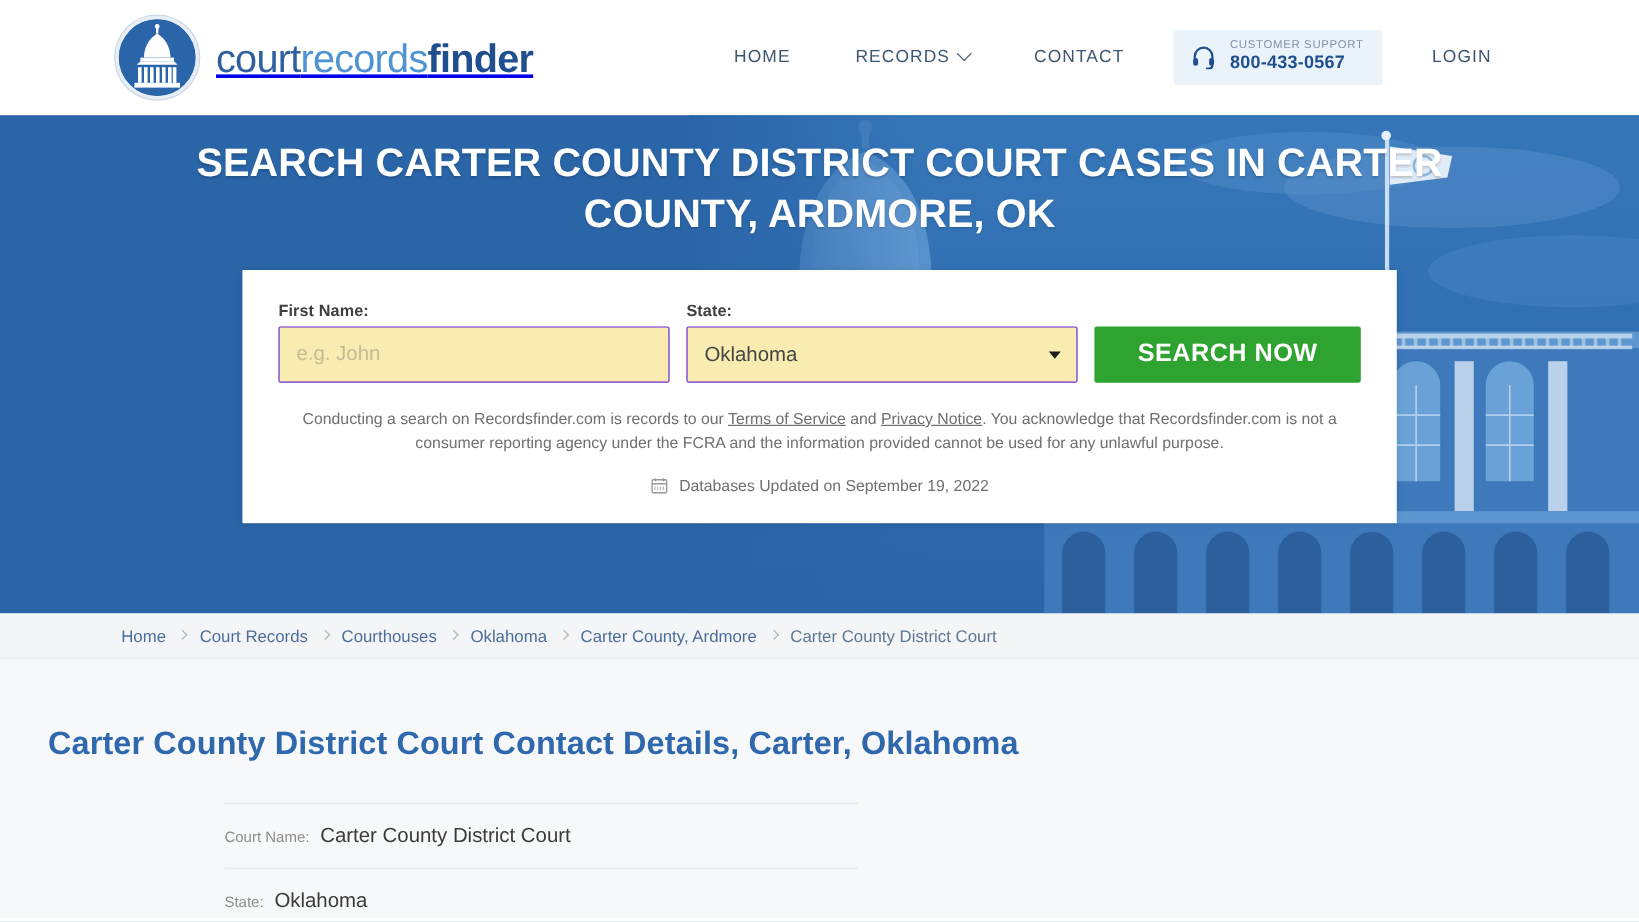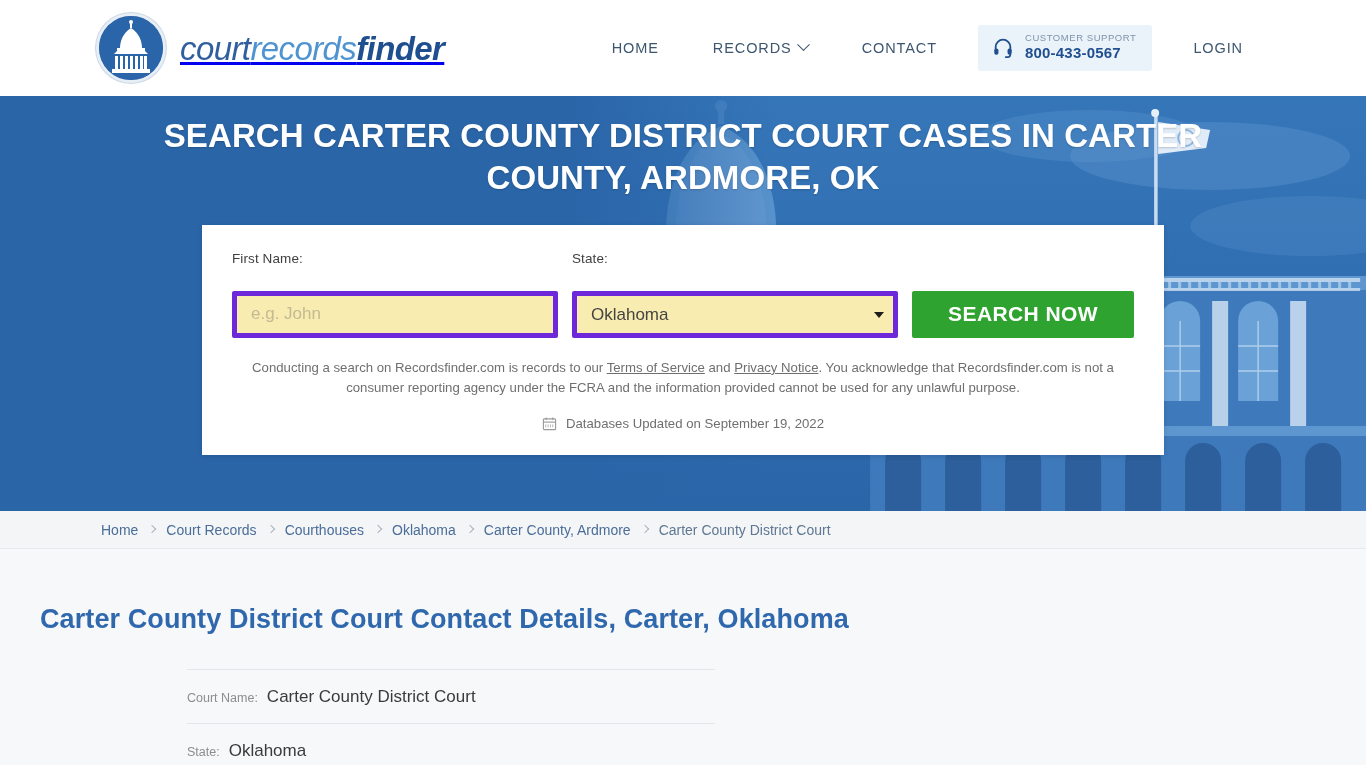--- a/index.html
+++ b/index.html
@@ -34,21 +34,20 @@
     background: #2b65a9;
     border: 3px solid #e8eef5;
     box-shadow: 0 0 0 1px #c9d7e6;
     position: relative;
     overflow: hidden;
     flex: 0 0 auto;
   }
   .logo-mark svg { position: absolute; left: 0; top: 0; }
   .logo-text {
     font-size: 33px;
-    font-style: italic;
     letter-spacing: -0.6px;
     white-space: nowrap;
     line-height: 1;
   }
   .logo-text .t1 { color: #2f5f9e; font-weight: 400; }
   .logo-text .t2 { color: #4f93d1; font-weight: 400; }
   .logo-text .t3 { color: #1f4f8f; font-weight: 700; }
 
   .main-nav {
     margin-left: auto;
@@ -145,30 +144,30 @@
   }
   .form-row {
     display: flex;
     align-items: flex-end;
     gap: 14px;
   }
   .field { flex: 1 1 0; min-width: 0; }
   .field-label {
     display: block;
     font-size: 13.5px;
-    font-weight: 400;
+    font-weight: 700;
     color: #3f3f3f;
-    margin-bottom: 25px;
+    margin-bottom: 6px;
     letter-spacing: 0.1px;
   }
   .field input, .field select {
     width: 100%;
     height: 47px;
     background: #f8ecb0;
-    border: 5px solid #6d28d9;
+    border: 1px solid #6d28d9;
     border-radius: 2px;
     font-size: 17px;
     color: #444444;
     padding: 0 14px;
     font-family: "Liberation Sans", sans-serif;
     outline: none;
   }
   .field input::placeholder { color: #c3bb93; }
   .select-wrap { position: relative; }
   .field select {

